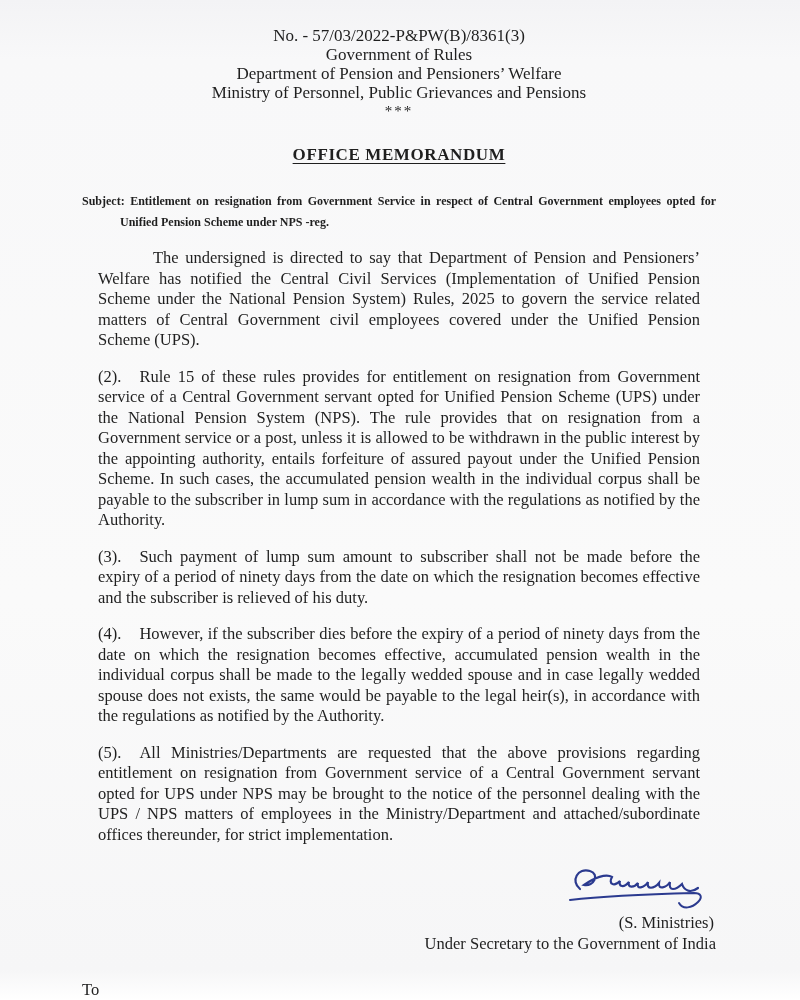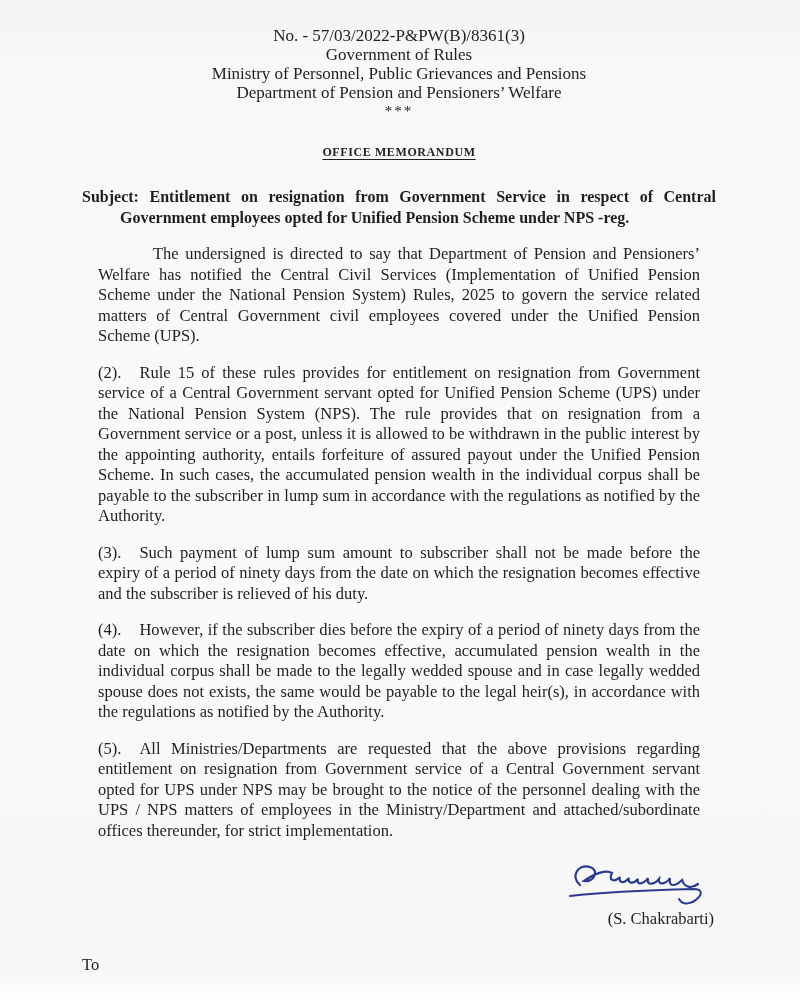--- a/index.html
+++ b/index.html
@@ -33,30 +33,30 @@
     margin-right: 4px;
   }
   .sup {
     font-size: 11px;
     vertical-align: super;
     line-height: 0;
   }
   .memo-heading {
     text-align: center;
     font-weight: bold;
-    font-size: 12px;
+    font-size: 17px;
     letter-spacing: 0.6px;
     text-decoration: underline;
     text-underline-offset: 3px;
     margin-top: 24px;
   }
   .subject {
     margin-top: 26px;
     font-weight: bold;
-    font-size: 16px;
+    font-size: 12px;
     line-height: 21px;
     text-align: justify;
     margin-left: 38px;
     text-indent: -38px;
   }
   .body-para {
     font-size: 16.5px;
     line-height: 20.5px;
     text-align: justify;
     margin: 16px;
@@ -84,22 +84,22 @@
   .addressee div { margin: 0; }
 </style>
 </head>
 <body>
 
 <div class="page">
 
   <div class="header-block center">
     <div>No. - 57/03/2022-P&amp;PW(B)/8361(3)</div>
     <div>Government of Rules</div>
+    <div>Department of Pension and Pensioners’ Welfare</div>
     <div>Ministry of Personnel, Public Grievances and Pensions</div>
-    <div>Department of Pension and Pensioners’ Welfare</div>
     <div class="stars">***</div>
   </div>
 
 
   <div class="memo-heading">OFFICE MEMORANDUM</div>
 
   <p class="subject"><span>Subject:</span> <span>Entitlement on resignation from Government Service in respect of Central Government employees opted for Unified Pension Scheme under NPS -reg.</span></p>
 
   <p class="body-para indent-first">The undersigned is directed to say that Department of Pension and Pensioners’ Welfare has notified the Central Civil Services (Implementation of Unified Pension Scheme under the National Pension System) Rules, 2025 to govern the service related matters of Central Government civil employees covered under the Unified Pension Scheme (UPS).</p>
 
@@ -111,21 +111,22 @@
 
   <p class="body-para"><span>(5).</span><span class="para-gap"></span><span>All Ministries/Departments are requested that the above provisions regarding entitlement on resignation from Government service of a Central Government servant opted for UPS under NPS may be brought to the notice of the personnel dealing with the UPS / NPS matters of employees in the Ministry/Department and attached/subordinate offices thereunder, for strict implementation.</span></p>
 
   <div class="signature-block">
     <div>
       <svg class="sig-scribble" width="150" height="52" viewBox="0 0 150 52">
         <path fill="none" stroke-width="2.2" stroke-linecap="round" d="M20 28 C10 20, 18 6, 30 10 C40 13, 34 26, 24 24 C34 17, 46 12, 52 16 C48 23, 54 26, 60 20 C58 26, 64 27, 69 21 C67 27, 74 27, 78 22 C76 29, 84 27, 88 21 C86 29, 94 28, 99 22 C98 29, 106 27, 110 21 C108 31, 116 29, 122 23 C124 29, 130 33, 138 27" stroke="#2b3a8f"></path>
         <path fill="none" stroke-width="2" stroke-linecap="round" d="M10 39 C44 35, 94 33, 134 32 C141 32, 143 36, 138 41 C132 47, 123 49, 119 42" stroke="#2b3a8f"></path>
       </svg>
     </div>
-    <div class="sig-name">(S. Chakrabarti)</div>
+    <div class="sig-name">(S. Ministries)</div>
+    <div>Under Secretary to the Government of India</div>
   </div>
 
   <div class="addressee">
     <div>To</div>
 
   </div>
 
 </div>
 
 </body></html>

